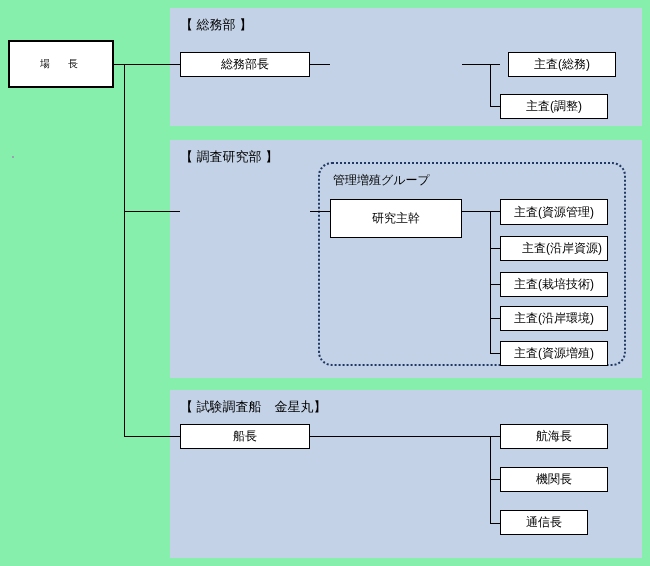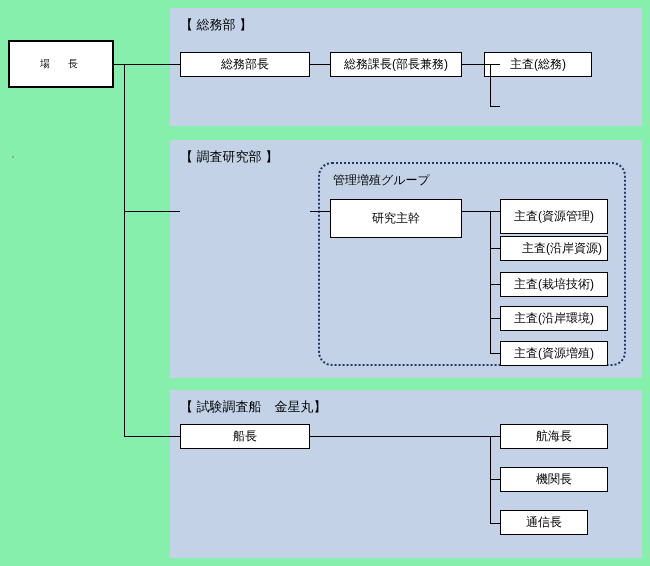--- a/index.html
+++ b/index.html
@@ -93,33 +93,33 @@
 
   <div class="line vline" style="left:124px; top:64px; height:372px;"></div>
 
   <div class="line hline" style="left:124px; top:64px; width:56px;"></div>
 
   <div class="line hline" style="left:124px; top:211px; width:56px;"></div>
 
   <div class="line hline" style="left:124px; top:436px; width:56px;"></div>
 
   <div class="box" style="left:180px; top:52px; width:130px; height:25px;">総務部長</div>
-  <div class="box" style="left:330px; top:52px; width:132px; height:25px;">総務課長(部長兼務)</div>
-  <div class="box" style="left:484px; top:52px; width:108px; height:25px;">主査(総務)</div>
+  <div class="box" style="left:508px; top:52px; width:108px; height:25px;">主査(総務)</div>
+  <div class="box" style="left:500px; top:94px; width:108px; height:25px;">主査(調整)</div>
 
   <div class="line hline" style="left:310px; top:64px; width:20px;"></div>
 
   <div class="line hline" style="left:462px; top:64px; width:28px;"></div>
   <div class="line vline" style="left:490px; top:64px; height:43px;"></div>
   <div class="line hline" style="left:490px; top:64px; width:10px;"></div>
   <div class="line hline" style="left:490px; top:106px; width:10px;"></div>
 
   <div class="box" style="left:330px; top:199px; width:132px; height:39px;">研究主幹</div>
 
-  <div class="box" style="left:500px; top:199px; width:108px; height:35px;">主査(資源管理)</div>
+  <div class="box" style="left:500px; top:199px; width:108px; height:26px;">主査(資源管理)</div>
   <div class="box" style="left:500px; top:236px; width:108px; height:25px;padding-left:16px;">主査(沿岸資源)</div>
   <div class="box" style="left:500px; top:272px; width:108px; height:25px;text-align:center;">主査(栽培技術)</div>
   <div class="box" style="left:500px; top:306px; width:108px; height:25px;">主査(沿岸環境)</div>
   <div class="box" style="left:500px; top:341px; width:108px; height:25px;">主査(資源増殖)</div>
 
   <div class="line hline" style="left:310px; top:211px; width:20px;"></div>
   <div class="line hline" style="left:462px; top:211px; width:28px;"></div>
   <div class="line vline" style="left:490px; top:211px; height:143px;"></div>
   <div class="line hline" style="left:490px; top:211px; width:10px;"></div>
   <div class="line hline" style="left:490px; top:248px; width:10px;"></div>

